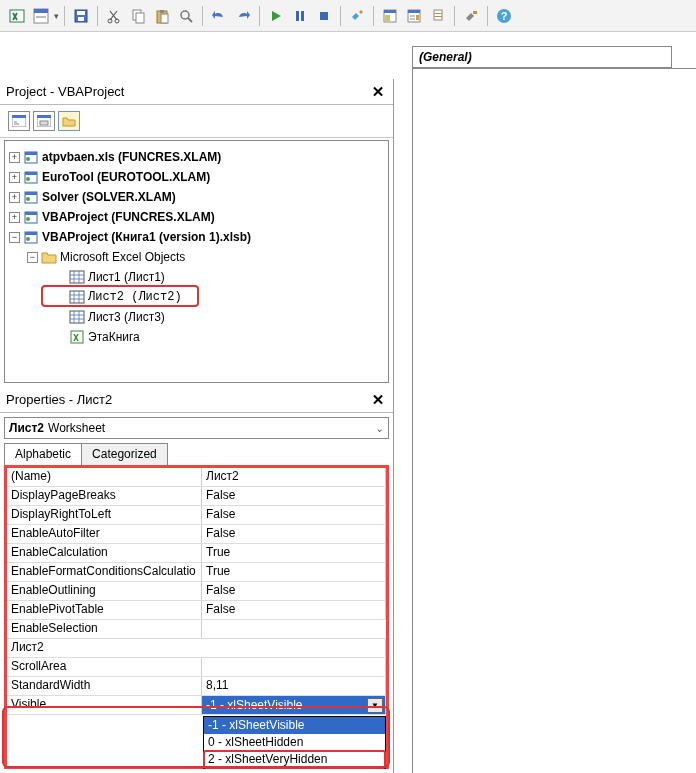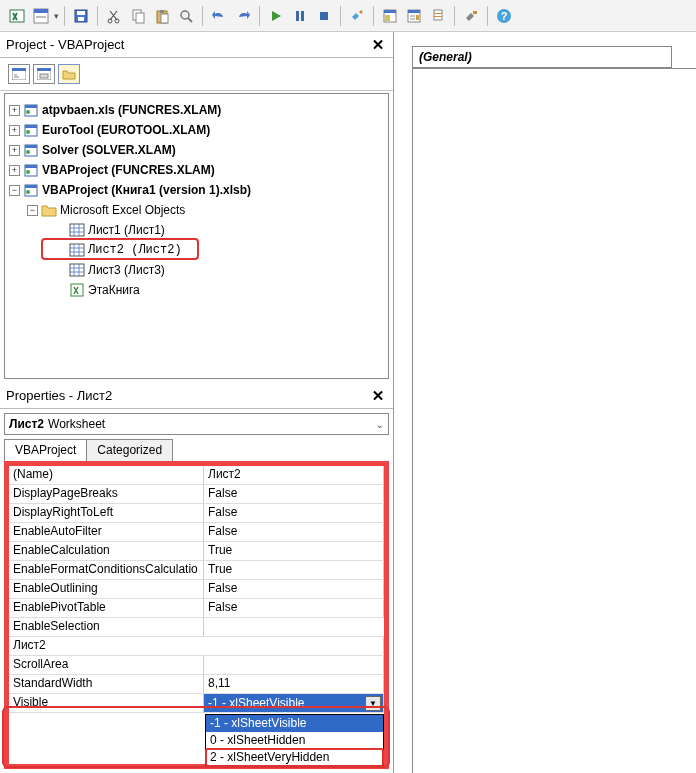--- a/index.html
+++ b/index.html
@@ -23,21 +23,21 @@
   }
   .tb-btn {
     width: 22px; height: 22px;
     display: flex; align-items: center; justify-content: center;
     border-radius: 2px;
   }
   .tb-sep { width: 1px; height: 20px; background: #bbb; margin: 0 3px; }
   .tb-icon { display: block; }
 
   .main-row { display: flex; height: calc(100% - 32px); }
-  .left-col { width: 394px; display: flex; flex-direction: column; border-right: 1px solid #999; }
+  .left-col { width: 394px; display: flex; flex-direction: column; border-right: 1px solid #999; margin-top: 47px; }
   .right-col { flex: 1; display: flex; flex-direction: column; padding: 14px 0 0 18px; font-style: italic; }
 
   .panel-header {
     display: flex; align-items: center; justify-content: space-between;
     padding: 4px 6px;
     font-size: 13px;
     border-bottom: 1px solid #bbb;
     background: #fff;
     height: 26px;
   }
@@ -115,21 +115,21 @@
     padding: 3px 10px 4px 10px;
     border: 1px solid #888;
     border-bottom: none;
     font-size: 12px;
     background: #f0f0f0;
     margin-right: -1px;
   }
   .tab.active { background: #fff; position: relative; z-index: 1; }
 
   .prop-table {
-    border: 5px solid #ef4444;
+    border: 3px solid #ef4444;
     margin: 0 4px 4px 4px;
     background: #fff;
     position: relative;
   }
   .prop-row {
     display: flex;
     height: 19px;
     border-bottom: 1px solid #ddd;
   }
   .prop-cell {
@@ -462,21 +462,21 @@
       <span class="close-x">✕</span>
     </div>
     <div class="obj-selector">
       <span class="left">
         <b>Лист2</b>
         <span>Worksheet</span>
       </span>
       <span class="chev">⌄</span>
     </div>
     <div class="tabs">
-      <div class="tab active">VBAProject</div>
+      <div class="tab active">Alphabetic</div>
       <div class="tab">Categorized</div>
     </div>
     <div class="prop-table">
       <div class="prop-row">
           <div class="prop-cell prop-name">(Name)</div>
           <div class="prop-cell prop-val">Лист2</div>
         </div>
       <div class="prop-row">
           <div class="prop-cell prop-name">DisplayPageBreaks</div>
           <div class="prop-cell prop-val">False</div>

